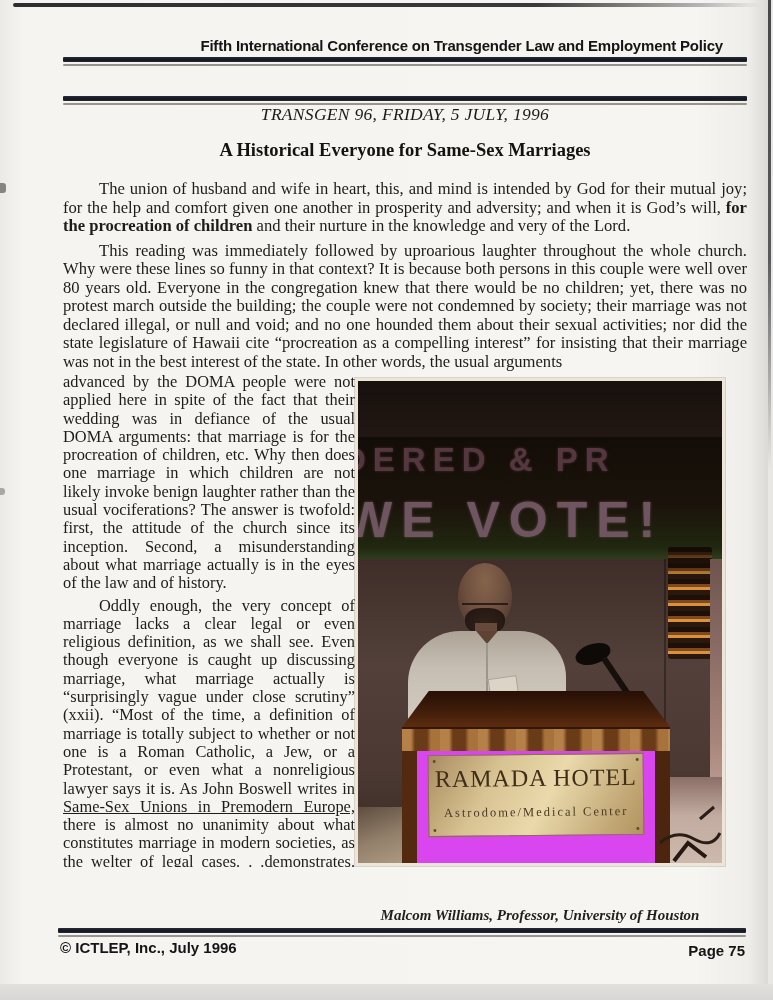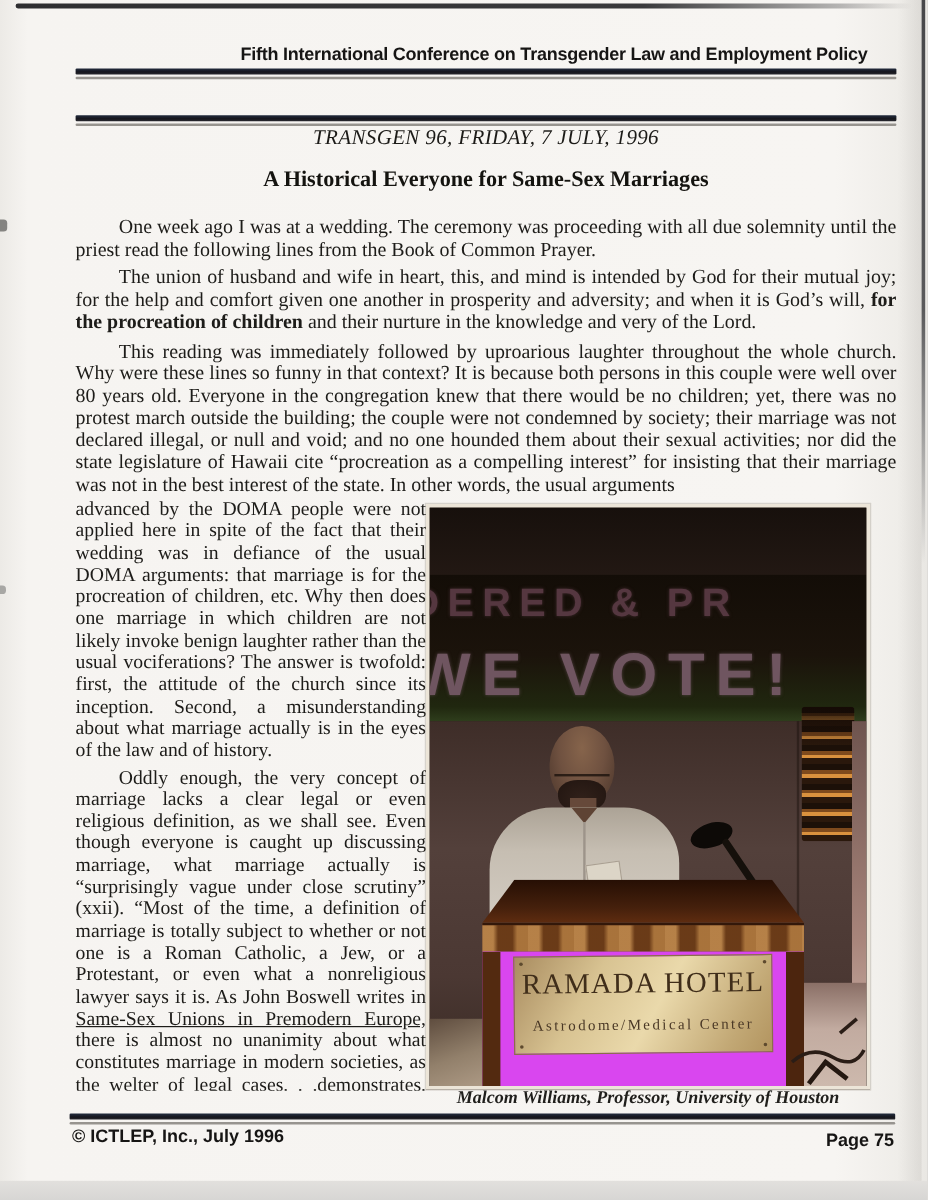--- a/index.html
+++ b/index.html
@@ -123,26 +123,25 @@
     <div class="thick"></div>
     <div class="thin"></div>
   </div>
 
 
   <div class="rule rule-b">
     <div class="thick"></div>
     <div class="thin"></div>
   </div>
 
-  <div class="subtitle">TRANSGEN 96, FRIDAY, 7 JULY, 1996</div>
+  <div class="subtitle">TRANSGEN 96, FRIDAY, 5 JULY, 1996</div>
 
   <div class="section-heading">A Historical Everyone for Same-Sex Marriages</div>
 
   <div class="body-text">
-    <p class="para indent mb1">One week ago I was at a wedding.  The ceremony was proceeding with all due solemnity until the priest read the following lines from the Book of Common Prayer.</p>
     <p class="para indent mb2"><span>The union of husband and wife in heart, this, and mind is intended by God for their mutual joy; for the help and comfort given one another in prosperity and adversity; and when it is God’s will, </span><span class="bold-inline">for the procreation of children</span><span> and their nurture in the knowledge and very of the Lord.</span></p>
     <p class="para indent mb3">This reading was immediately followed by uproarious laughter throughout the whole church.  Why were these lines so funny in that context?  It is because both persons in this couple were well over 80 years old.  Everyone in the congregation knew that there would be no children;  yet, there was no protest march outside the building; the couple were not condemned by society; their marriage was not declared illegal, or null and void; and no one hounded them about their sexual activities; nor did the state legislature of Hawaii cite “procreation as a compelling interest” for insisting that their marriage was not in the best interest of the state.  In other words, the usual arguments</p>
 
     <div class="columns">
       <div class="left-col">
         <p class="para">advanced by the DOMA people were not applied here in spite of the fact that their wedding was in defiance of the usual DOMA arguments: that marriage is for the procreation of children, etc.  Why then does one marriage in which children are not likely invoke benign laughter rather than the usual vociferations?  The answer is twofold:  first, the attitude of the church since its inception.  Second, a misunderstanding about what marriage actually is in the eyes of the law and of history.</p>
         <p class="para indent second"><span>Oddly enough, the very concept of marriage lacks a clear legal or even religious definition, as we shall see.  Even though everyone is caught up discussing marriage, what marriage actually is “surprisingly vague under close scrutiny” (xxii).  “Most of the time, a definition of marriage is totally subject to whether or not one is a Roman Catholic, a Jew, or a Protestant, or even what a nonreligious lawyer says it is.  As John Boswell writes in </span><span class="underline-inline">Same-Sex Unions in Premodern Europe,</span><span> there is almost no unanimity about what constitutes marriage in modern societies, as the welter of legal cases. . .demonstrates.  Even the two parties involved. . .often dis-</span></p>
       </div>
 
       <div class="photo">

